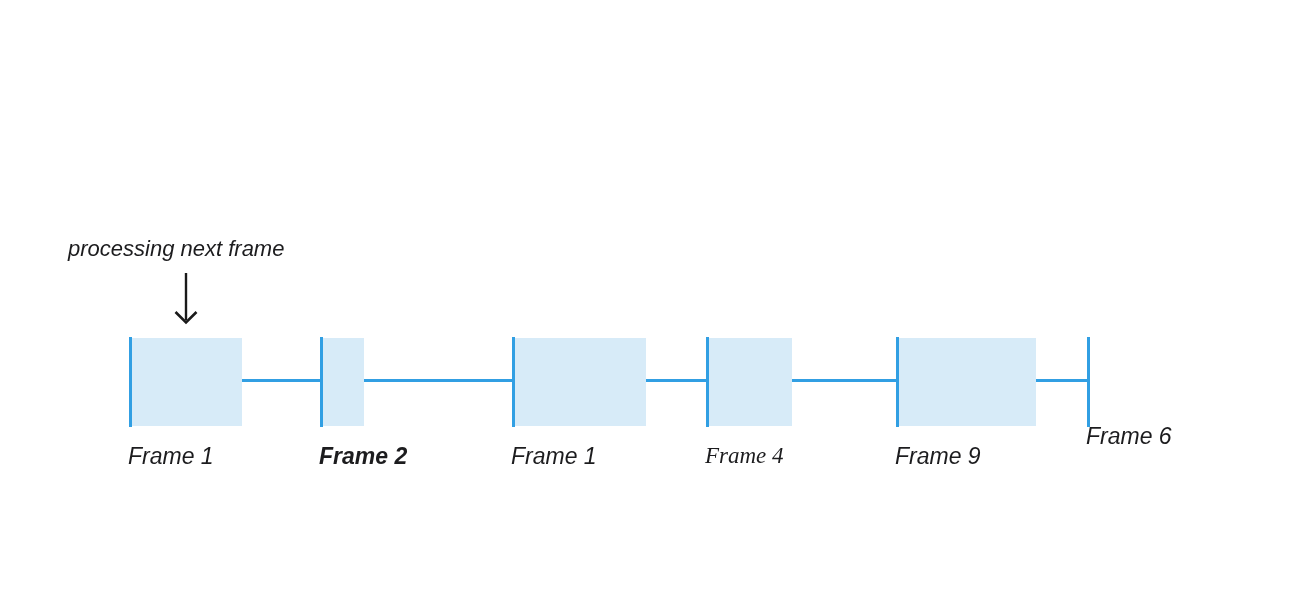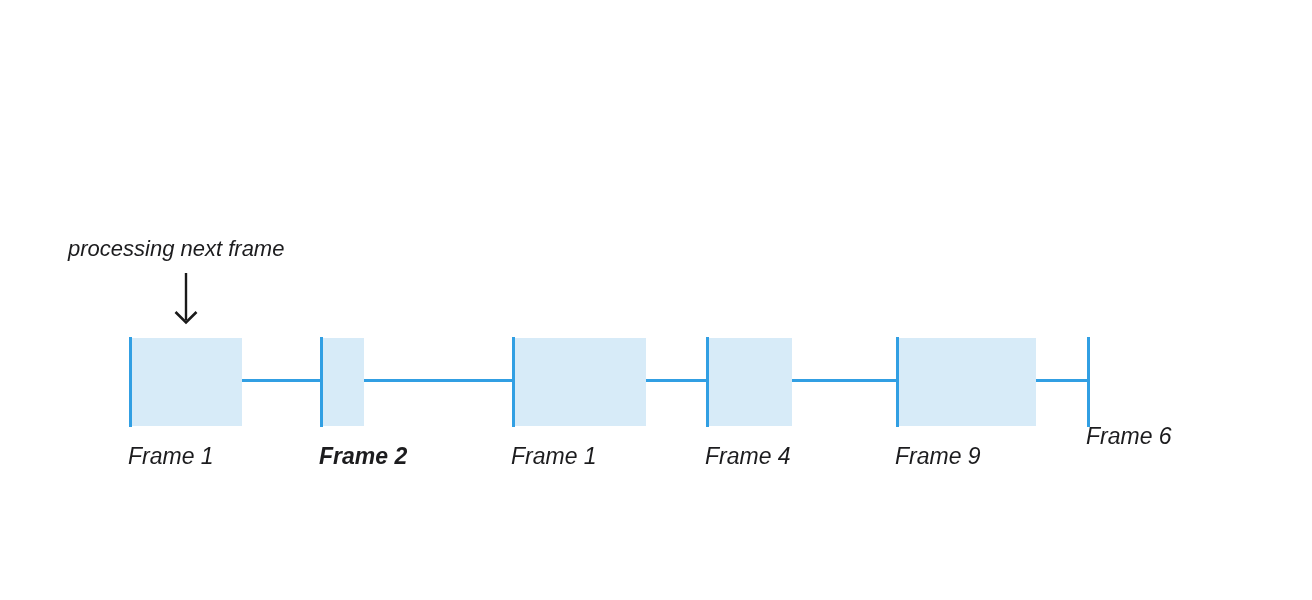--- a/index.html
+++ b/index.html
@@ -70,21 +70,21 @@
       <div class="tick" style="left: 129px; top: 337px; height: 90px;"></div>
       <div class="frame-label" style="left: 128px; top: 443px;">Frame 1</div>
       <div class="block" style="left: 321px; top: 338px; width: 43px; height: 88px;"></div>
       <div class="tick" style="left: 320px; top: 337px; height: 90px;"></div>
       <div class="frame-label" style="left: 319px; top: 443px; font-weight: bold;">Frame 2</div>
       <div class="block" style="left: 513px; top: 338px; width: 133px; height: 88px;"></div>
       <div class="tick" style="left: 512px; top: 337px; height: 90px;"></div>
       <div class="frame-label" style="left: 511px; top: 443px;">Frame 1</div>
       <div class="block" style="left: 707px; top: 338px; width: 85px; height: 88px;"></div>
       <div class="tick" style="left: 706px; top: 337px; height: 90px;"></div>
-      <div class="frame-label" style="left: 705px; top: 443px;">Frame 4</div>
+      <div class="frame-label" style="left: 705px; top: 443px; font-family: Liberation Serif, serif;">Frame 4</div>
       <div class="block" style="left: 897px; top: 338px; width: 139px; height: 88px;"></div>
       <div class="tick" style="left: 896px; top: 337px; height: 90px;"></div>
       <div class="frame-label" style="left: 895px; top: 443px;">Frame 9</div>
       <div class="tick" style="left: 1087px; top: 337px; height: 90px;"></div>
       <div class="frame-label" style="left: 1086px; top: 423px;">Frame 6</div>
     </div>
 
 </div>
 
 </body></html>

